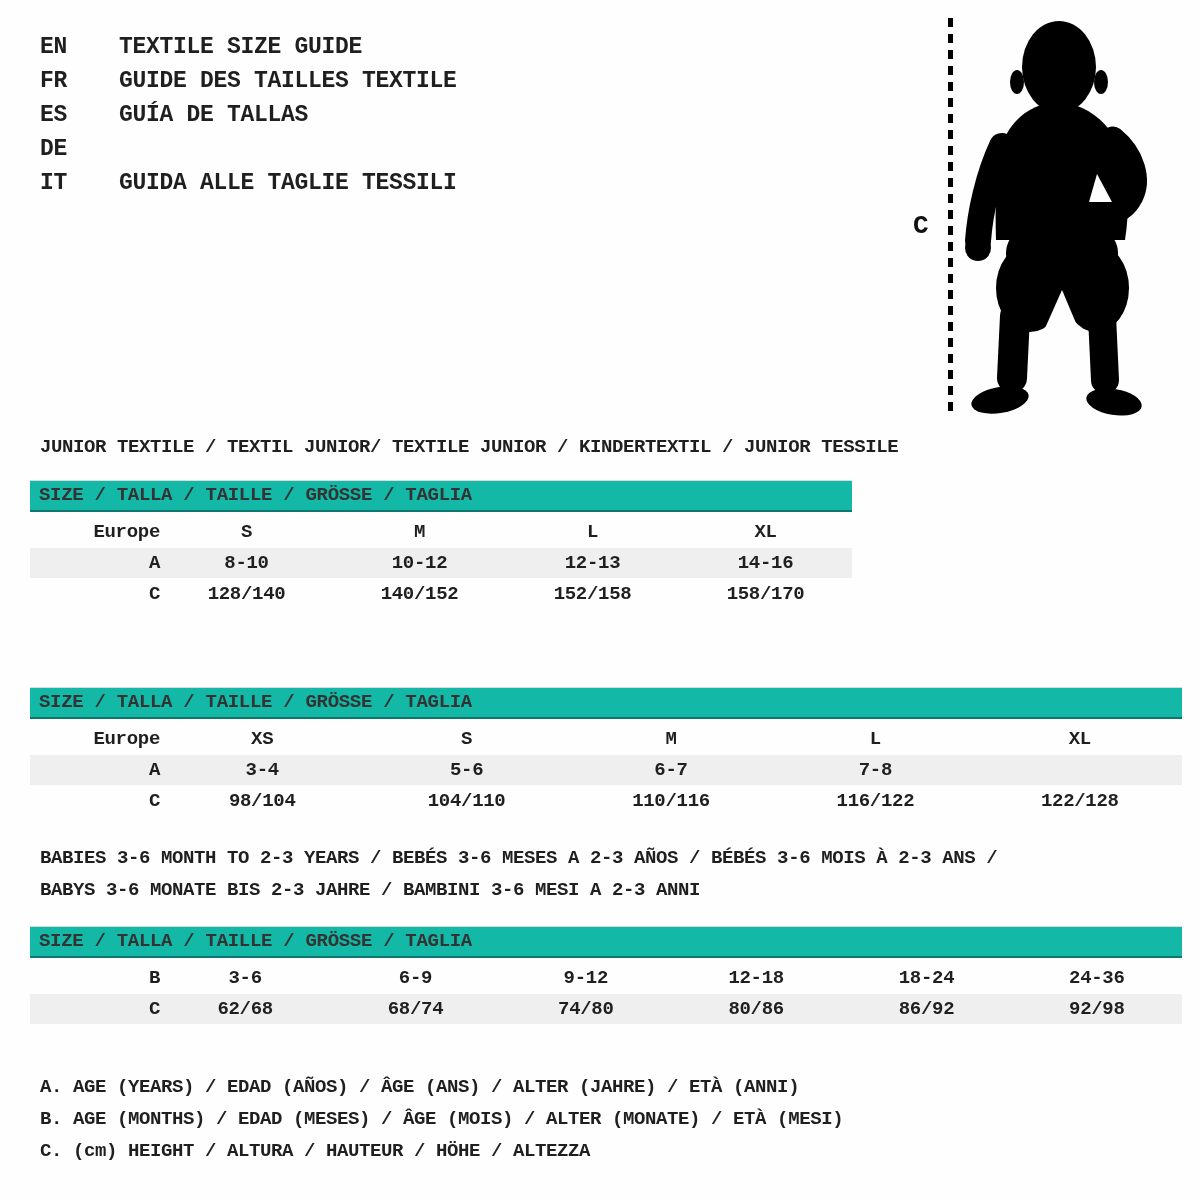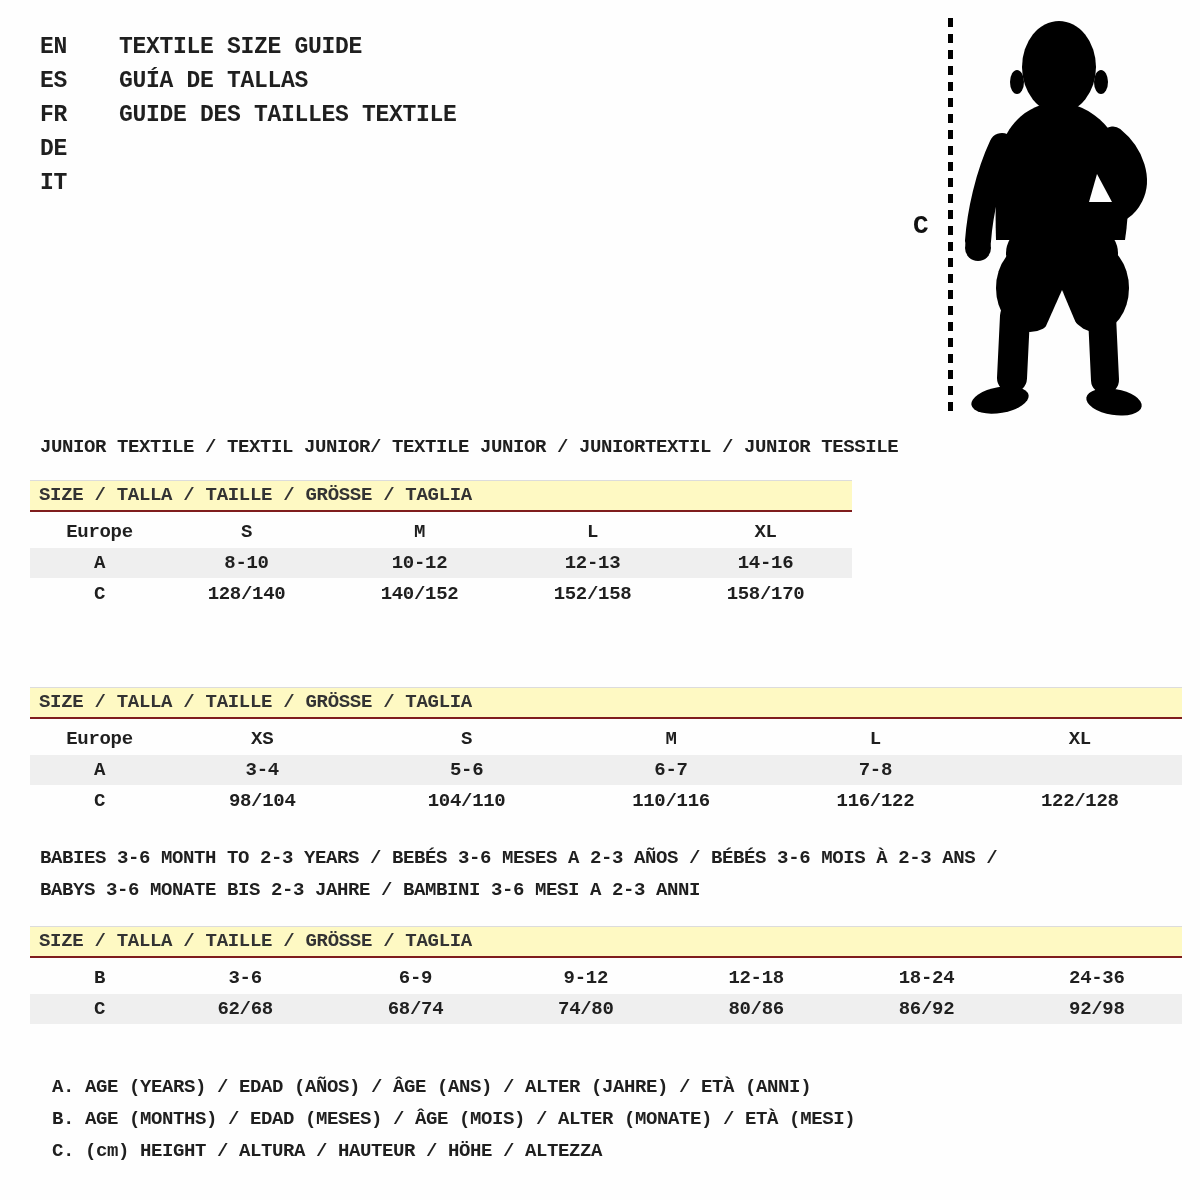--- a/index.html
+++ b/index.html
@@ -9,61 +9,62 @@
   }
   
   .langs{position:absolute;left:40px;top:30px;}
   .lang{display:flex;height:34px;line-height:34px;font-size:23px;font-weight:700;letter-spacing:-0.3px;}
   .lang .code{width:79px;}
   
   .sec-title{position:absolute;left:40px;font-size:19px;font-weight:700;letter-spacing:-0.4px;white-space:nowrap;}
   .sub-a{font-size:0.62em;position:relative;top:3px;}
   
   .stable{position:absolute;left:30px;}
-  .size-bar{height:29px;line-height:29px;background:#fef9c3;border-top:1px solid #dcdcdc;
-    border-bottom:2px solid #7f1d1d;padding-left:9px;font-size:19px;font-weight:700;
+  .size-bar{height:29px;line-height:29px;background:#14b8a6;border-top:1px solid #dcdcdc;
+    border-bottom:2px solid #0f766e;padding-left:9px;font-size:19px;font-weight:700;
     letter-spacing:-0.3px;color:#333333;margin-bottom:5px;}
   .trow{display:grid;height:30px;line-height:30px;font-size:19px;font-weight:700;
     letter-spacing:-0.3px;margin-bottom:1px;}
   .cols4 .trow{grid-template-columns:130px repeat(4,1fr);}
   .cols5 .trow{grid-template-columns:130px repeat(5,1fr);}
   .cols6 .trow{grid-template-columns:130px repeat(6,1fr);}
   .trow.shade{background:#efefef;}
-  .tlabel{padding-left:9px;text-align:center;}
+  .tlabel{padding-left:9px;text-align:right;}
   .tcell{text-align:center;}
   
-  .legend{position:absolute;left:52px;top:1071px;}
+  .legend{position:absolute;left:40px;top:1071px;}
   .legend-line{height:32px;line-height:32px;font-size:19px;font-weight:700;letter-spacing:-0.4px;white-space:nowrap;}
   
   .figure-svg{position:absolute;left:900px;top:8px;}
   .c-label{position:absolute;left:913px;top:211px;font-size:26px;font-weight:700;color:#111111;}
 </style>
 </head>
 <body>
 
 <div class="page">
 
   <div class="langs">
     <div class="lang">
       <span class="code">EN</span>
       <span class="title">TEXTILE SIZE GUIDE</span>
     </div>
     <div class="lang">
+      <span class="code">FR</span>
+      <span class="title">GUIDE DES TAILLES TEXTILE</span>
+    </div>
+    <div class="lang">
       <span class="code">ES</span>
       <span class="title">GUÍA DE TALLAS</span>
-    </div>
-    <div class="lang">
-      <span class="code">FR</span>
-      <span class="title">GUIDE DES TAILLES TEXTILE</span>
     </div>
     <div class="lang">
       <span class="code">DE</span>
     </div>
     <div class="lang">
       <span class="code">IT</span>
+      <span class="title">GUIDA ALLE TAGLIE TESSILI</span>
     </div>
   </div>
 
   <svg class="figure-svg" width="300" height="420" viewBox="0 0 300 420">
     <line x1="50.5" y1="10" x2="50.5" y2="407" stroke="#000000" stroke-width="5" stroke-dasharray="9 7"></line>
     <g fill="#000000">
 
       <ellipse cx="117" cy="74" rx="7" ry="12"></ellipse>
       <ellipse cx="201" cy="74" rx="7" ry="12"></ellipse>
 
@@ -91,21 +92,21 @@
       <ellipse cx="100" cy="392" rx="29" ry="13" transform="rotate(-10 100 392)"></ellipse>
       <ellipse cx="214" cy="394" rx="28" ry="13" transform="rotate(9 214 394)"></ellipse>
 
       <path d="M197 166 L212 194 L189 194 Z" fill="#fefefe"></path>
 
       <path d="M162 282 L181 327 L142 327 Z" fill="#fefefe"></path>
     </g>
   </svg>
   <div class="c-label">C</div>
 
-  <div class="sec-title" style="top:436px;">JUNIOR TEXTILE / TEXTIL JUNIOR/ TEXTILE JUNIOR / JUNIORTEXTIL / JUNIOR TESSILE</div>
+  <div class="sec-title" style="top:436px;">JUNIOR TEXTILE / TEXTIL JUNIOR/ TEXTILE JUNIOR / KINDERTEXTIL / JUNIOR TESSILE</div>
   <div class="stable cols4" style="top:480px;width:822px;">
     <div class="size-bar">SIZE / TALLA / TAILLE / GRÖSSE / TAGLIA</div>
     <div>
         <div class="trow">
           <div class="tlabel">Europe</div>
           <div class="tcell">S</div>
           <div class="tcell">M</div>
           <div class="tcell">L</div>
           <div class="tcell">XL</div>
         </div>

